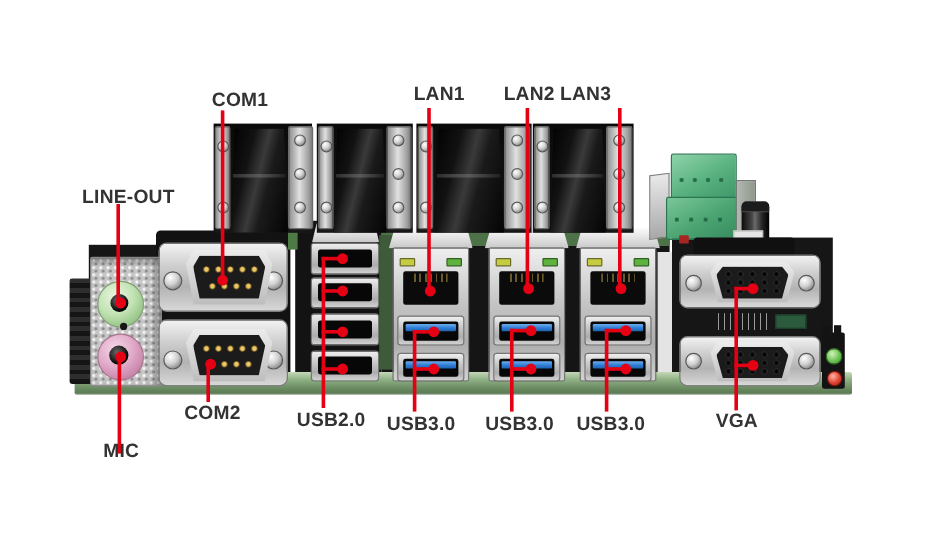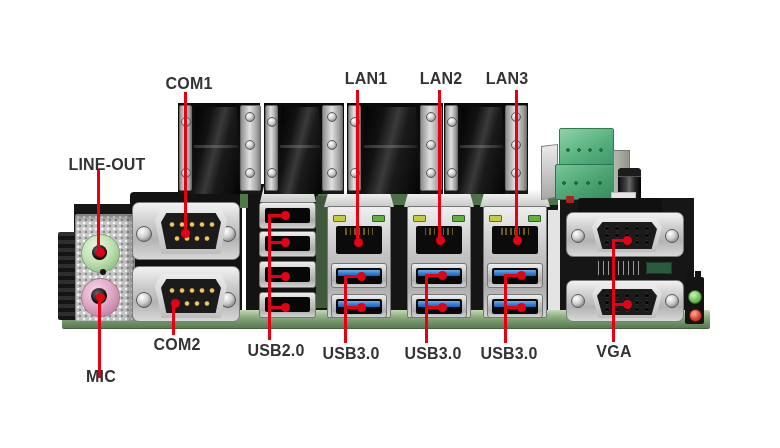--- a/index.html
+++ b/index.html
@@ -248,24 +248,24 @@
   <div class="dot" style="left:281px;top:303px"></div>
   <div class="dot" style="left:357px;top:272px"></div>
   <div class="dot" style="left:357px;top:303px"></div>
   <div class="dot" style="left:438px;top:271px"></div>
   <div class="dot" style="left:438px;top:303px"></div>
   <div class="dot" style="left:517px;top:271px"></div>
   <div class="dot" style="left:517px;top:303px"></div>
   <div class="dot" style="left:623px;top:236px"></div>
   <div class="dot" style="left:623px;top:300px"></div>
 
-  <div class="lbl" style="left:189px;top:75px">COM1</div>
+  <div class="lbl" style="left:200px;top:75px">COM1</div>
   <div class="lbl" style="left:366px;top:70px">LAN1</div>
   <div class="lbl" style="left:441px;top:70px">LAN2</div>
-  <div class="lbl" style="left:507px;top:70px">LAN3</div>
+  <div class="lbl" style="left:488px;top:70px">LAN3</div>
   <div class="lbl" style="left:107px;top:156px">LINE-OUT</div>
   <div class="lbl" style="left:101px;top:368px">MIC</div>
   <div class="lbl" style="left:177px;top:336px">COM2</div>
   <div class="lbl" style="left:276px;top:342px">USB2.0</div>
   <div class="lbl" style="left:351px;top:345px">USB3.0</div>
   <div class="lbl" style="left:433px;top:345px">USB3.0</div>
   <div class="lbl" style="left:509px;top:345px">USB3.0</div>
   <div class="lbl" style="left:614px;top:343px">VGA</div>
 
 </div>

